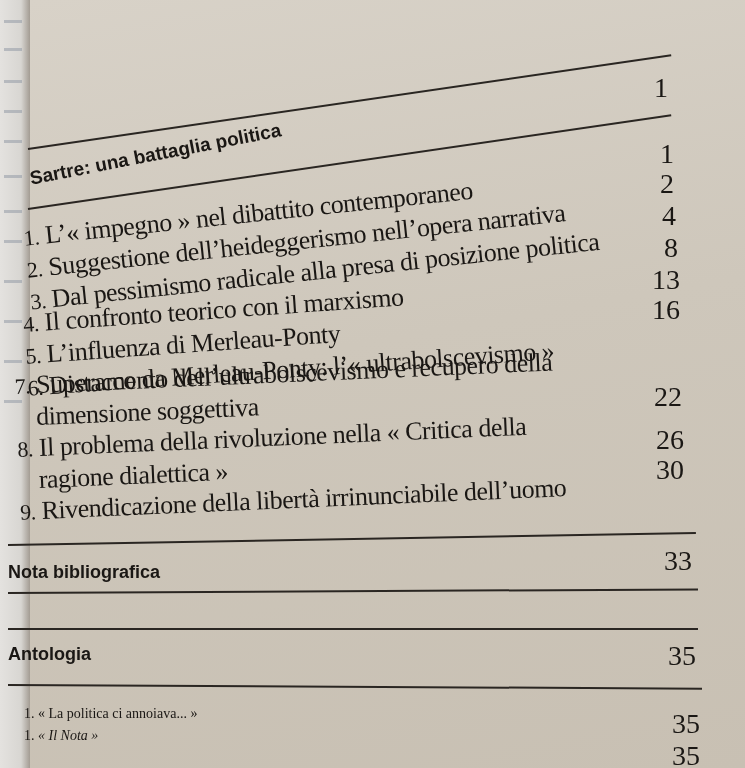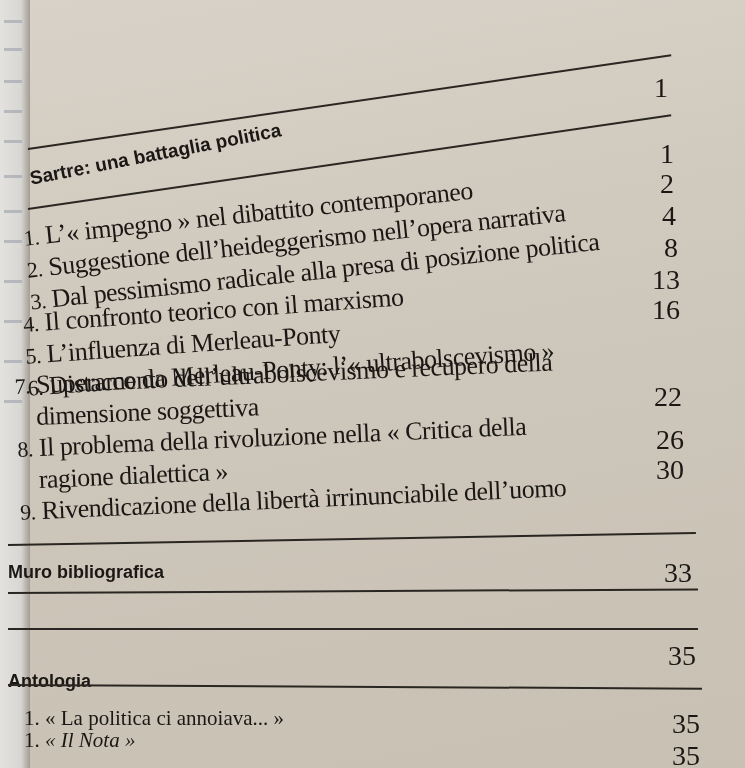--- a/index.html
+++ b/index.html
@@ -27,21 +27,21 @@
       transform-origin: left center;
     }
     .sans { font-family: "Liberation Sans", sans-serif; font-weight: bold; }
     .abs { position: absolute; white-space: nowrap; }
     .pg { position: absolute; font-size: 28px; }
     .skew-block { position: absolute; transform-origin: left top; }
     .entry { font-size: 26px; line-height: 31px; white-space: nowrap; letter-spacing: -0.5px; }
     .entry .num { font-size: 22px; }
     .chapter-title { font-size: 19px; }
     .section-title { font-size: 18px; }
-    .anth { font-size: 21px; }
+    .anth { font-size: 14px; }
   </style>
 </head>
 <body>
 
 <div class="prev-page">
   <div class="ghost" style="top:20px"></div>
     <div class="ghost" style="top:48px"></div>
   <div class="ghost" style="top:80px"></div>
     <div class="ghost" style="top:110px"></div>
   <div class="ghost" style="top:140px"></div>
@@ -118,26 +118,26 @@
 <div class="pg" style="left:660px; top:168px;">2</div>
 <div class="pg" style="left:662px; top:200px;">4</div>
 <div class="pg" style="left:664px; top:232px;">8</div>
 <div class="pg" style="left:652px; top:264px;">13</div>
 <div class="pg" style="left:652px; top:294px;text-align:right;">16</div>
 <div class="pg" style="left:654px; top:381px;">22</div>
 <div class="pg" style="left:656px; top:424px;">26</div>
 <div class="pg" style="left:656px; top:454px;">30</div>
 
 <div class="rule" style="left:8px; top:544px; width:688px; transform:rotate(-1deg);"></div>
-<div class="abs sans section-title" style="left:8px; top:562px;">Muro bibliografica</div>
-<div class="pg" style="left:664px; top:545px;margin-top:12px;">33</div>
+<div class="abs sans section-title" style="left:8px; top:562px;">Nota bibliografica</div>
+<div class="pg" style="left:664px; top:545px;">33</div>
 <div class="rule" style="left:8px; top:592px; width:690px; transform:rotate(-0.3deg);"></div>
 
 <div class="rule" style="left:8px; top:628px; width:690px;"></div>
-<div class="abs sans section-title" style="left:8px; top:644px;margin-top:27px;">Antologia</div>
+<div class="abs sans section-title" style="left:8px; top:644px;">Antologia</div>
 <div class="pg" style="left:668px; top:640px;">35</div>
 <div class="rule" style="left:8px; top:684px; width:694px; transform:rotate(0.3deg);"></div>
 
 <div class="abs anth" style="left:24px; top:706px;">
   <span>1.</span>
   <span>« La politica ci annoiava... »</span>
 </div>
 <div class="abs anth" style="left:24px; top:728px; font-style:italic;">
   <span style="font-style:normal">1.</span>
   <span>« Il Nota »</span>

